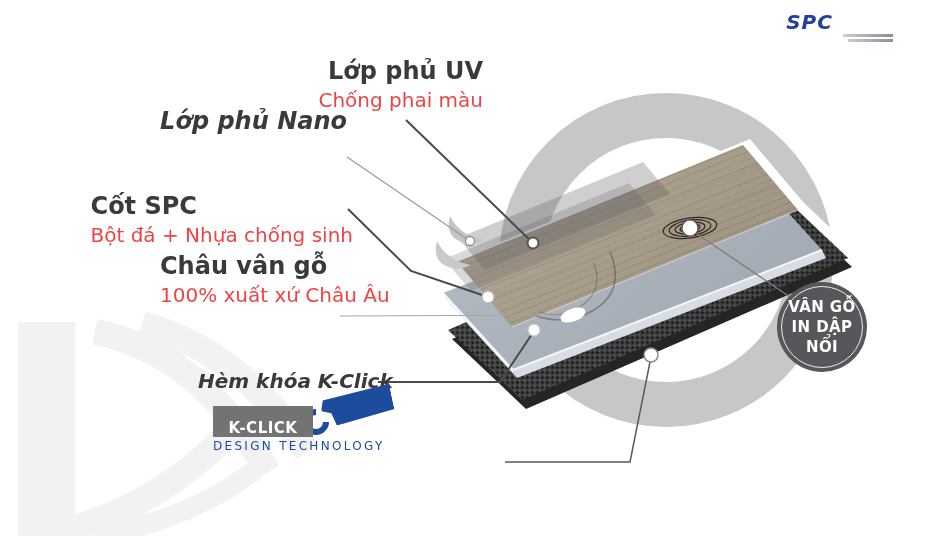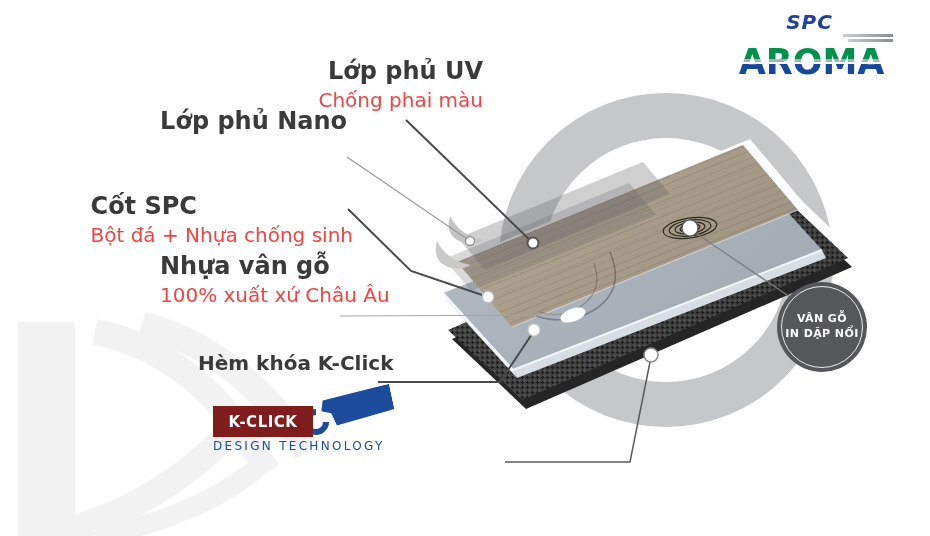--- a/index.html
+++ b/index.html
@@ -64,41 +64,41 @@
     background:rgba(95,95,100,0.24);
   }
 
   svg.overlay, svg.watermark { position:absolute; inset:0; width:930px; height:536px; }
 
   
   .badge {
     position:absolute; left:777px; top:282px; width:90px; height:90px;
     background:#56575a; border-radius:50%;
     display:flex; flex-direction:column; align-items:center; justify-content:center;
-    color:#fff; font-weight:bold; font-size:11px; line-height:1.35; letter-spacing:.4px;
+    color:#fff; font-weight:bold; font-size:15px; line-height:1.35; letter-spacing:.4px;
     text-align:center;
   }
   .badge::after { content:''; position:absolute; inset:4px; border:1.5px solid rgba(255,255,255,.88); border-radius:50%; }
 
   
   .callout { position:absolute; }
   .callout .t { margin:0; font-size:24px; font-weight:bold; color:#3a3a3a; line-height:1.15; }
   .callout .s { margin:2px 0 0; font-size:20px; color:#ef4444; line-height:1.2; }
   .co-uv    { right:447px; top:58px;  text-align:right; }
-  .co-nano  { right:583px; top:108px; text-align:right; }
+  .co-nano  { right:583px; top:108px; text-align:right;font-style:italic; }
   .co-core  { right:577px; top:193px; text-align:left; }
   .co-paper { left:160px;  top:253px; text-align:left; }
-  .co-lock  { left:198px;  top:352px; }
+  .co-lock  { left:198px;  top:370px;font-style:italic; }
   .co-lock .t { font-size:20px; }
   .co-base  { left:378px;  top:442px; width:140px; text-align:center; }
 
   
   .kc-bar {
-    position:absolute; left:213px; top:406px; width:100px; height:31px; background:#7f1d1d;
-    display:flex; align-items:center; justify-content:center;
+    position:absolute; left:213px; top:406px; width:100px; height:31px; background:#737373;
+    display:flex; align-items:flex-end; justify-content:center;
     color:#fff; font-weight:bold; font-size:15px; letter-spacing:.5px;
   }
   .kc-hook {
     position:absolute; left:303px; top:409px; width:14px; height:14px; background:#fff;
     border:6px solid #1d4c9c; border-top-color:transparent; border-radius:50%;
     transform:rotate(45deg); box-sizing:content-box;
   }
   .kc-plank {
     position:absolute; left:321px; top:391px; width:72px; height:30px; background:#1d4c9c;
     transform:rotate(-12deg);
@@ -197,36 +197,35 @@
     <p class="s">Chống phai màu</p>
   </div>
   <div class="callout co-nano">
     <p class="t">Lớp phủ Nano</p>
   </div>
   <div class="callout co-core">
     <p class="t">Cốt SPC</p>
     <p class="s">Bột đá + Nhựa chống sinh</p>
   </div>
   <div class="callout co-paper">
-    <p class="t">Nhựa vân gỗ</p>
+    <p class="t">Châu vân gỗ</p>
     <p class="s">100% xuất xứ Châu Âu</p>
   </div>
   <div class="callout co-lock">
     <p class="t">Hèm khóa K-Click</p>
   </div>
 
   <div>
     <div class="kc-hook"></div>
     <div class="kc-plank"></div>
     <div class="kc-bar">
       <span>K-CLICK</span>
     </div>
     <div class="kc-tagline">DESIGN TECHNOLOGY</div>
   </div>
 
   <div class="aroma-wrap">
     <span class="aroma-spc">SPC</span>
     <div class="spc-line spc-line1"></div>
     <div class="spc-line spc-line2"></div>
-    <span class="aroma-name">AROMA</span>
   </div>
 
 </div>
 
 </body></html>

